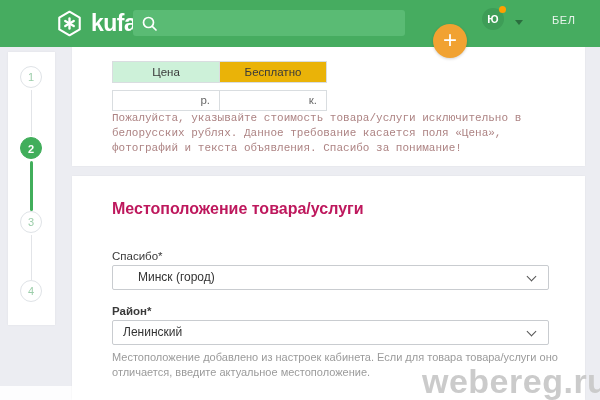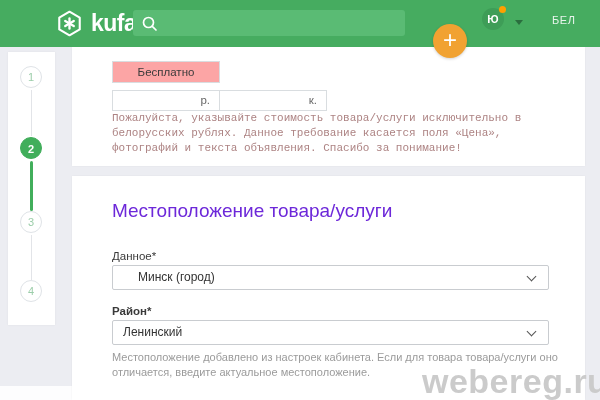--- a/index.html
+++ b/index.html
@@ -28,30 +28,30 @@
   .step-line { position:absolute; left:23px; width:1px; background:#e2e4e8; }
   .step-line.done { left:22px; width:3px; background:#41ae5b; border-radius:2px; }
 
   
   .card { position:absolute; background:#fff; box-shadow:0 0 2px rgba(0,0,0,0.05); }
   .card-price { left:72px; top:47px; width:513px; height:119px; }
   .card-location { left:72px; top:176px; width:513px; height:224px; }
 
   
   .tabs { position:absolute; left:40px; top:14px; display:flex; }
-  .tab { width:108px; height:22px; border:1px solid #d9dde0; font-size:11.5px; color:#3a3a3a; text-align:center; line-height:20px; background:#fca5a5; }
+  .tab { width:108px; height:22px; border:1px solid #d9dde0; font-size:11.5px; color:#3a3a3a; text-align:center; line-height:20px; background:#eab308; }
   .tab.active { background:#cdf1d9; }
   .tab + .tab { margin-left:-1px; }
   .price-row { position:absolute; left:40px; top:43px; display:flex; }
   .price-cell { width:108px; height:21px; border:1px solid #d9dde0; background:#fff; font-size:11.5px; color:#666; text-align:right; line-height:19px; padding-right:9px; }
   .price-cell + .price-cell { margin-left:-1px; }
   .notice { position:absolute; left:40px; top:64px; width:458px; font-size:11px; line-height:15px; color:#ad8383;font-family:Liberation Mono, monospace; }
 
   
-  .section-title { position:absolute; left:40px; top:24px; font-size:19px; font-weight:400; color:#6d28d9; }
+  .section-title { position:absolute; left:40px; top:24px; font-size:16px; font-weight:700; color:#be185d; }
   .field-label { position:absolute; left:40px; font-size:11.5px; color:#3a3a3a; }
   .select { position:absolute; left:40px; width:437px; height:25px; border:1px solid #c9ccd0; border-radius:2px; background:#fff; font-size:12px; color:#333; line-height:23px; padding-left:10px; }
   .select .chev { position:absolute; right:13px; top:7px; width:7px; height:7px; border-right:1.5px solid #555; border-bottom:1.5px solid #555; transform:rotate(45deg); }
   .helper { position:absolute; left:40px; top:174px; width:462px; font-size:11px; line-height:15px; color:#9b9b9b; }
 
   .watermark { position:absolute; left:422px; top:362px; font-size:34px; color:#cbcbcb; letter-spacing:0.5px; z-index:4;font-weight:bold; }
 </style>
 </head>
 <body>
 
@@ -97,33 +97,34 @@
     <div class="step-line" style="top:38px; height:46px;"></div>
     <div class="step-circle active" style="top:85px;">2</div>
     <div class="step-line done" style="top:109px; height:50px;"></div>
     <div class="step-circle" style="top:159px;">3</div>
     <div class="step-line" style="top:183px; height:45px;"></div>
     <div class="step-circle" style="top:228px;">4</div>
   </div>
 
   <div class="card card-price">
     <div class="tabs">
+      <div class="tab active">Цена</div>
       <div class="tab">Бесплатно</div>
     </div>
     <div class="price-row">
       <div class="price-cell">р.</div>
       <div class="price-cell">к.</div>
     </div>
     <div class="notice">Пожалуйста, указывайте стоимость товара/услуги исключительно в белорусских рублях. Данное требование касается поля «Цена», фотографий и текста объявления. Спасибо за понимание!</div>
   </div>
 
   <div class="card card-location">
     <div class="section-title">Местоположение товара/услуги</div>
 
-    <div class="field-label" style="top:74px;">Данное*</div>
+    <div class="field-label" style="top:74px;">Спасибо*</div>
     <div class="select" style="top:89px;padding-left:25px;">
       <span>Минск (город)</span>
       <span class="chev"></span>
     </div>
 
     <div class="field-label" style="top:129px;font-weight:bold;">Район*</div>
     <div class="select" style="top:144px;">
       <span>Ленинский</span>
       <span class="chev"></span>
     </div>

